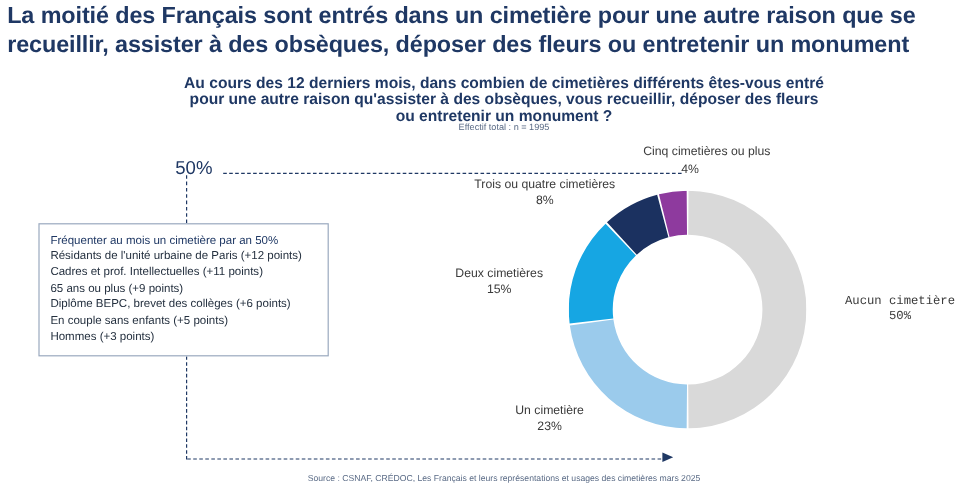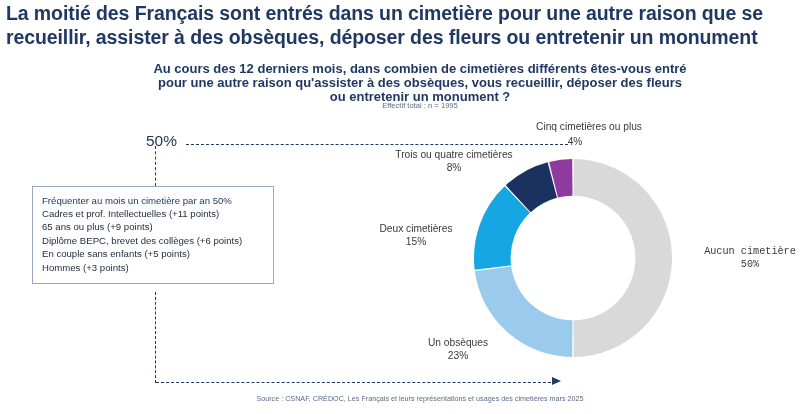--- a/index.html
+++ b/index.html
@@ -107,20 +107,21 @@
 
   <div class="pct50">50%</div>
   <div class="dash-top"></div>
   <div class="dash-left-upper"></div>
   <div class="dash-left-lower"></div>
   <div class="dash-bottom"></div>
   <div class="arrow-head"></div>
 
   <div class="callout">
     <div class="callout-head">Fréquenter au mois un cimetière par an 50%</div>
+    <div class="callout-item">Résidants de l'unité urbaine de Paris (+12 points)</div>
     <div class="callout-item">Cadres et prof. Intellectuelles (+11 points)</div>
     <div class="callout-item">65 ans ou plus (+9 points)</div>
     <div class="callout-item">Diplôme BEPC, brevet des collèges (+6 points)</div>
     <div class="callout-item">En couple sans enfants (+5 points)</div>
     <div class="callout-item">Hommes (+3 points)</div>
   </div>
 
   <div class="donut">
     <svg width="198" height="198" viewBox="0 0 198 198">
       <g id="donut-slices" transform="translate(99,99)">
@@ -139,21 +140,21 @@
   </div>
   <div class="lbl lbl-trois">
     <span>Trois ou quatre cimetières</span>
     <span class="v">8%</span>
   </div>
   <div class="lbl lbl-deux">
     <span>Deux cimetières</span>
     <span class="v">15%</span>
   </div>
   <div class="lbl lbl-un">
-    <span>Un obsèques</span>
+    <span>Un cimetière</span>
     <span class="v">23%</span>
   </div>
   <div class="lbl lbl-aucun">
     <span>Aucun cimetière</span>
     <span class="v">50%</span>
   </div>
 
   <div class="source">Source : CSNAF, CRÉDOC, Les Français et leurs représentations et usages des cimetières mars 2025</div>
 </div>
 

